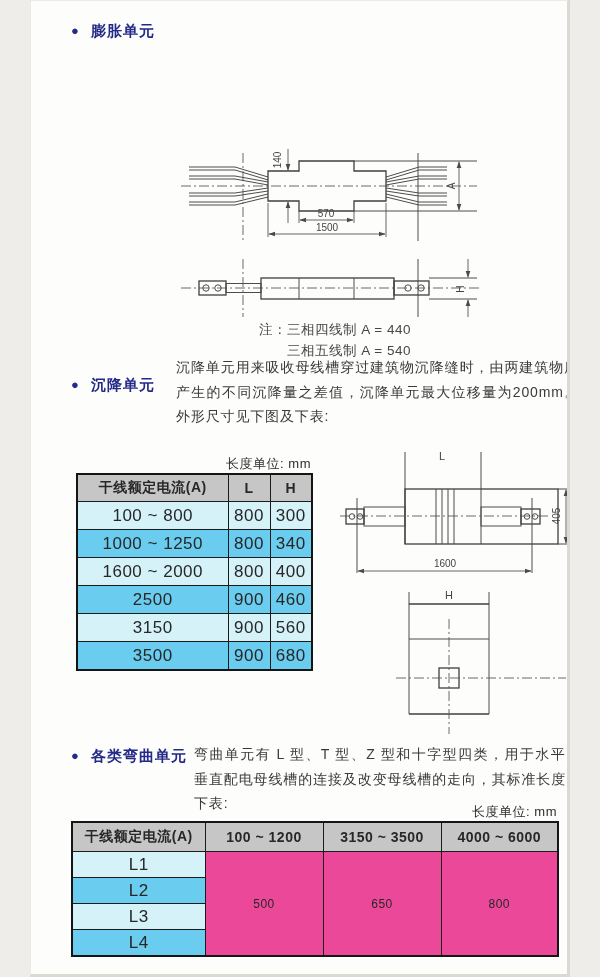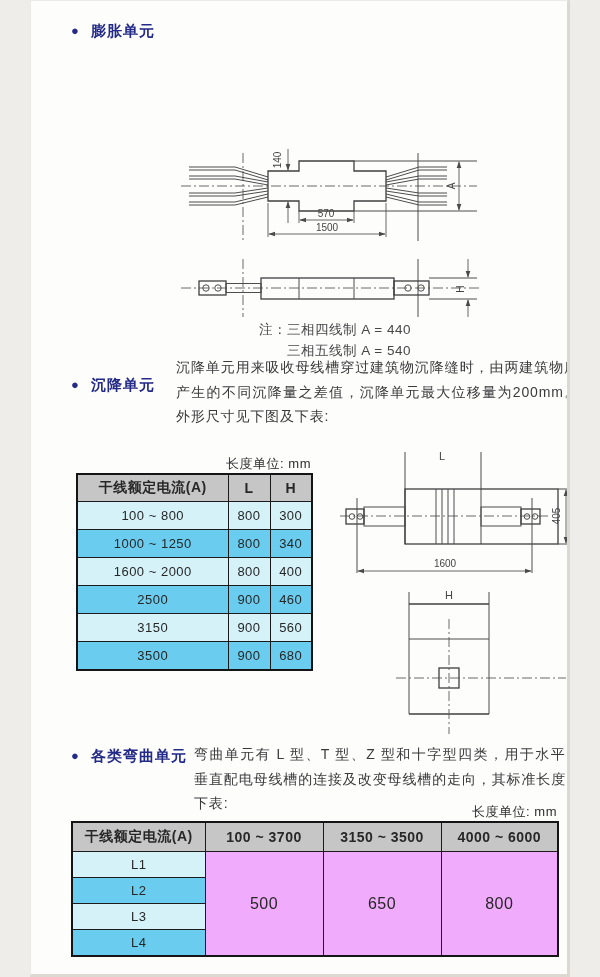--- a/index.html
+++ b/index.html
@@ -29,25 +29,25 @@
     position:absolute;color:#474747;font-size:13.5px;line-height:21px;
     letter-spacing:0.5px;
   }
   .note-block .l2{padding-left:27px;}
   table{border-collapse:collapse;table-layout:fixed;position:absolute;}
   th,td{
     border:1px solid #1b1b1b;text-align:center;vertical-align:middle;
     color:#272727;padding:0;overflow:hidden;
   }
   th{background:#c6c6c6;font-size:14px;font-weight:bold;letter-spacing:0.5px;}
-  td{font-size:13px;letter-spacing:0.5px;}
+  td{font-size:17px;letter-spacing:0.5px;}
   .tbl{border:2px solid #151515;}
   .row-light{background:#d5f2f9;}
   .row-dark{background:#6accee;}
-  .val-cell{background:#f0abfc;font-size:16px;}
+  .val-cell{background:#ec4899;font-size:12px;}
   #settle-table th{height:26px;}
   #settle-table td{height:27px;}
   #bend-table th{height:28px;}
   #bend-table td{height:25px;}
   svg{position:absolute;overflow:visible;}
   svg text{font-size:10px;fill:#444;font-family:"Liberation Sans","DejaVu Sans",sans-serif;}
   .ln{stroke:#4d4d4d;stroke-width:1;fill:none;}
   .ln2{stroke:#3f3f3f;stroke-width:1.3;fill:none;}
   .cl{stroke:#5a5a5a;stroke-width:0.9;fill:none;stroke-dasharray:10,3,2,3;}
   .dim{stroke:#555;stroke-width:0.9;fill:none;}
@@ -269,21 +269,21 @@
   <table id="bend-table" class="tbl" style="left:40px;top:820px;width:486px;">
     <colgroup>
         <col style="width:133px">
         <col style="width:118px">
         <col style="width:118px">
         <col style="width:117px">
       </colgroup>
     <tbody>
         <tr>
       <th>干线额定电流(A)</th>
-      <th>100 ~ 3700</th>
+      <th>100 ~ 1200</th>
       <th>3150 ~ 3500</th>
       <th>4000 ~ 6000</th>
     </tr>
     <tr>
       <td class="row-light">L1</td>
       <td class="val-cell" rowspan="4">500</td>
       <td class="val-cell" rowspan="4">650</td>
       <td class="val-cell" rowspan="4">800</td>
     </tr>
     <tr>

